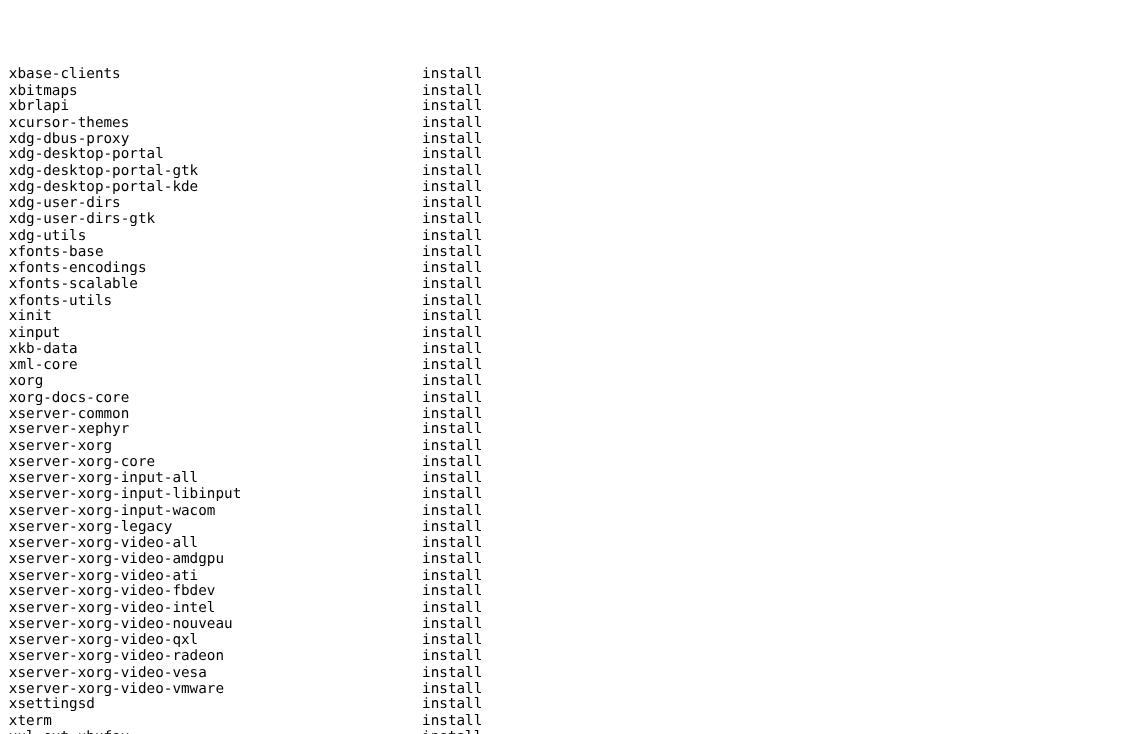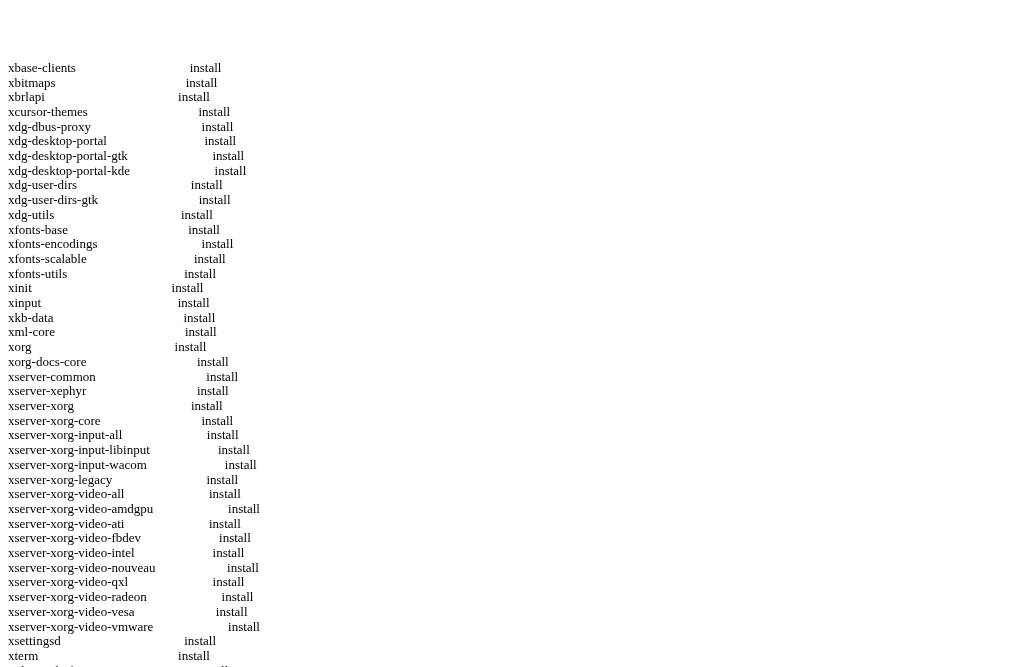--- a/index.html
+++ b/index.html
@@ -14,21 +14,20 @@
       line-height: 14.7px;
       color: #000000;
       padding: 2px 0 0 8px;
       white-space: pre;
     }
     .terminal-output {
       display: block;
     }
     .line {
       display: block;
-      font-family: Liberation Serif, serif;
     }
   </style>
 </head>
 <body>
 
 
 
 <div class="terminal-output" id="output"><span class="line"><span>xbase-clients                                   </span><span>install</span></span><span class="line"><span>xbitmaps                                        </span><span>install</span></span><span class="line"><span>xbrlapi                                         </span><span>install</span></span><span class="line"><span>xcursor-themes                                  </span><span>install</span></span><span class="line"><span>xdg-dbus-proxy                                  </span><span>install</span></span><span class="line"><span>xdg-desktop-portal                              </span><span>install</span></span><span class="line"><span>xdg-desktop-portal-gtk                          </span><span>install</span></span><span class="line"><span>xdg-desktop-portal-kde                          </span><span>install</span></span><span class="line"><span>xdg-user-dirs                                   </span><span>install</span></span><span class="line"><span>xdg-user-dirs-gtk                               </span><span>install</span></span><span class="line"><span>xdg-utils                                       </span><span>install</span></span><span class="line"><span>xfonts-base                                     </span><span>install</span></span><span class="line"><span>xfonts-encodings                                </span><span>install</span></span><span class="line"><span>xfonts-scalable                                 </span><span>install</span></span><span class="line"><span>xfonts-utils                                    </span><span>install</span></span><span class="line"><span>xinit                                           </span><span>install</span></span><span class="line"><span>xinput                                          </span><span>install</span></span><span class="line"><span>xkb-data                                        </span><span>install</span></span><span class="line"><span>xml-core                                        </span><span>install</span></span><span class="line"><span>xorg                                            </span><span>install</span></span><span class="line"><span>xorg-docs-core                                  </span><span>install</span></span><span class="line"><span>xserver-common                                  </span><span>install</span></span><span class="line"><span>xserver-xephyr                                  </span><span>install</span></span><span class="line"><span>xserver-xorg                                    </span><span>install</span></span><span class="line"><span>xserver-xorg-core                               </span><span>install</span></span><span class="line"><span>xserver-xorg-input-all                          </span><span>install</span></span><span class="line"><span>xserver-xorg-input-libinput                     </span><span>install</span></span><span class="line"><span>xserver-xorg-input-wacom                        </span><span>install</span></span><span class="line"><span>xserver-xorg-legacy                             </span><span>install</span></span><span class="line"><span>xserver-xorg-video-all                          </span><span>install</span></span><span class="line"><span>xserver-xorg-video-amdgpu                       </span><span>install</span></span><span class="line"><span>xserver-xorg-video-ati                          </span><span>install</span></span><span class="line"><span>xserver-xorg-video-fbdev                        </span><span>install</span></span><span class="line"><span>xserver-xorg-video-intel                        </span><span>install</span></span><span class="line"><span>xserver-xorg-video-nouveau                      </span><span>install</span></span><span class="line"><span>xserver-xorg-video-qxl                          </span><span>install</span></span><span class="line"><span>xserver-xorg-video-radeon                       </span><span>install</span></span><span class="line"><span>xserver-xorg-video-vesa                         </span><span>install</span></span><span class="line"><span>xserver-xorg-video-vmware                       </span><span>install</span></span><span class="line"><span>xsettingsd                                      </span><span>install</span></span><span class="line"><span>xterm                                           </span><span>install</span></span><span class="line"><span>xul-ext-ubufox                                  </span><span>install</span></span></div>
 
 

